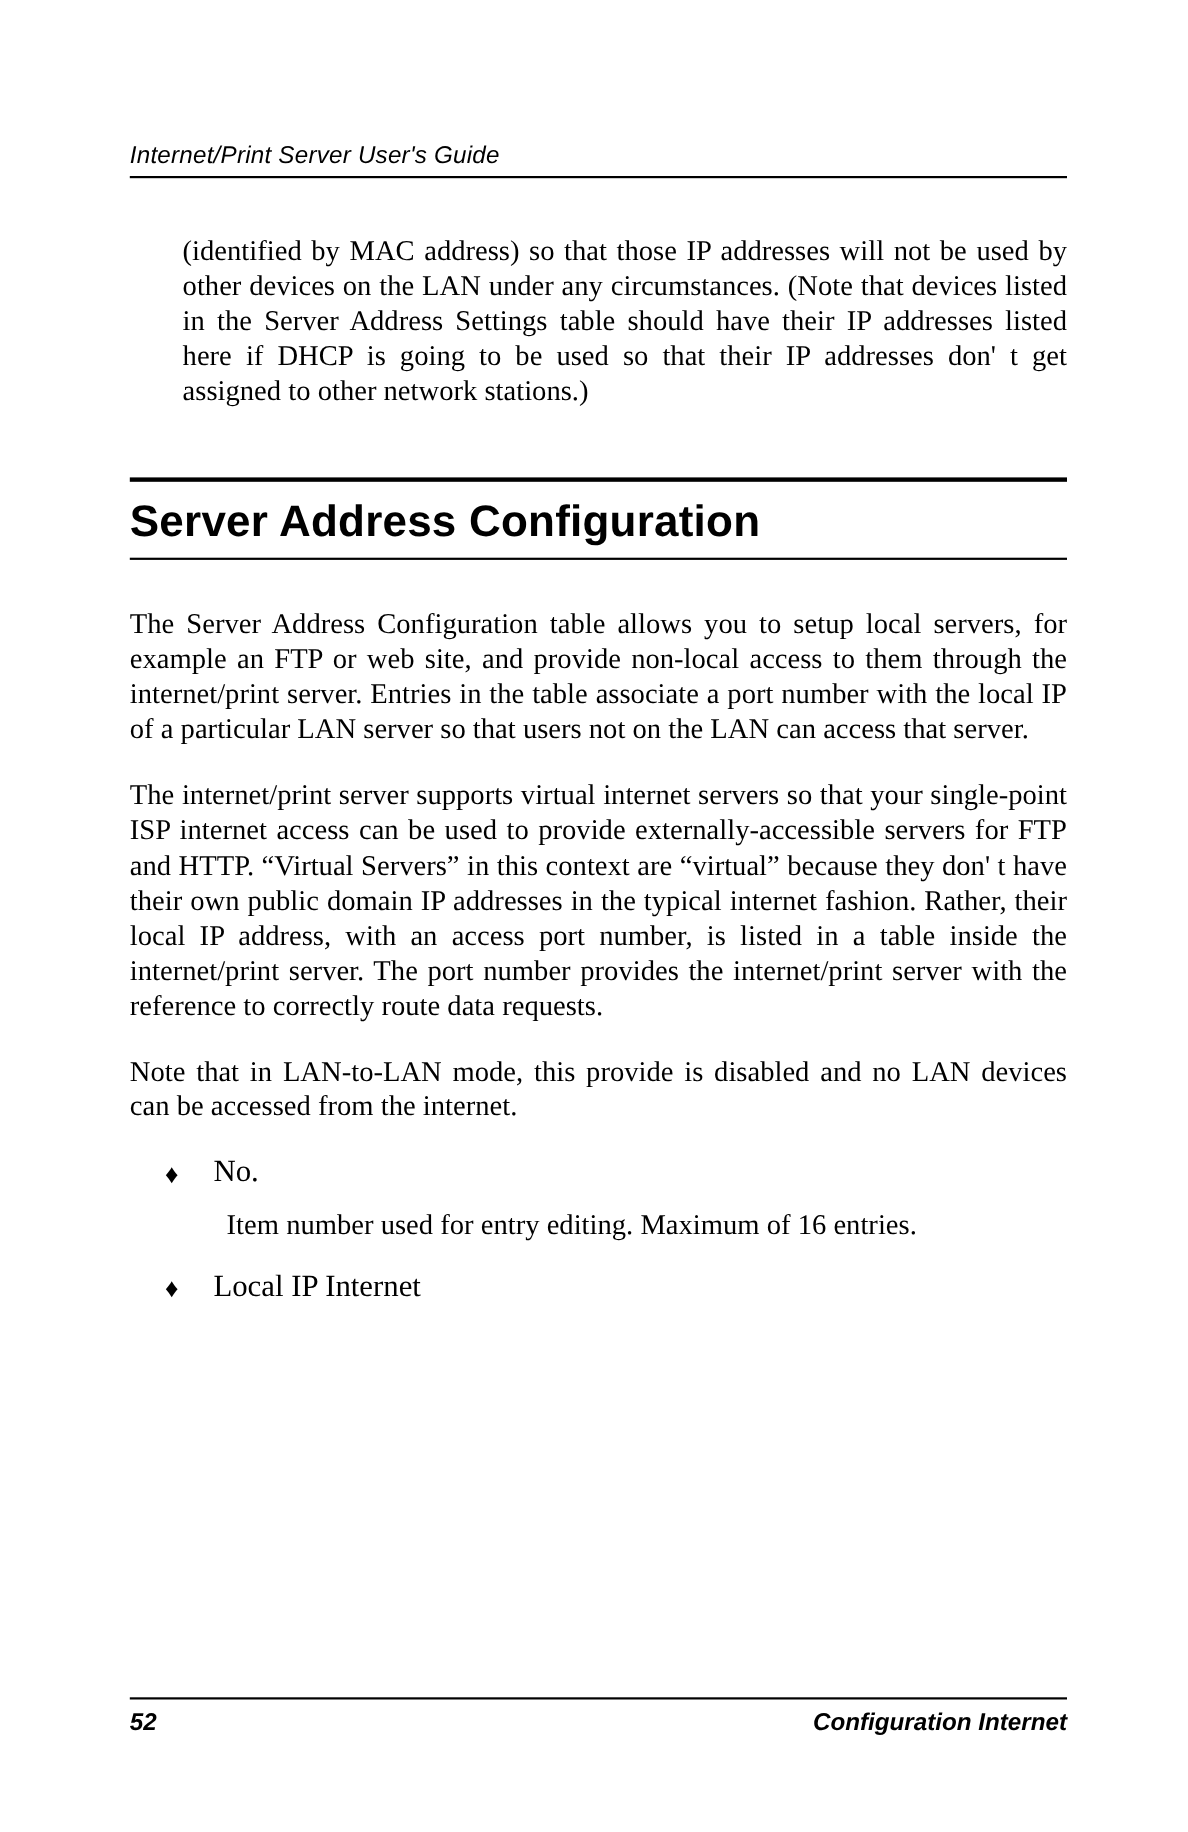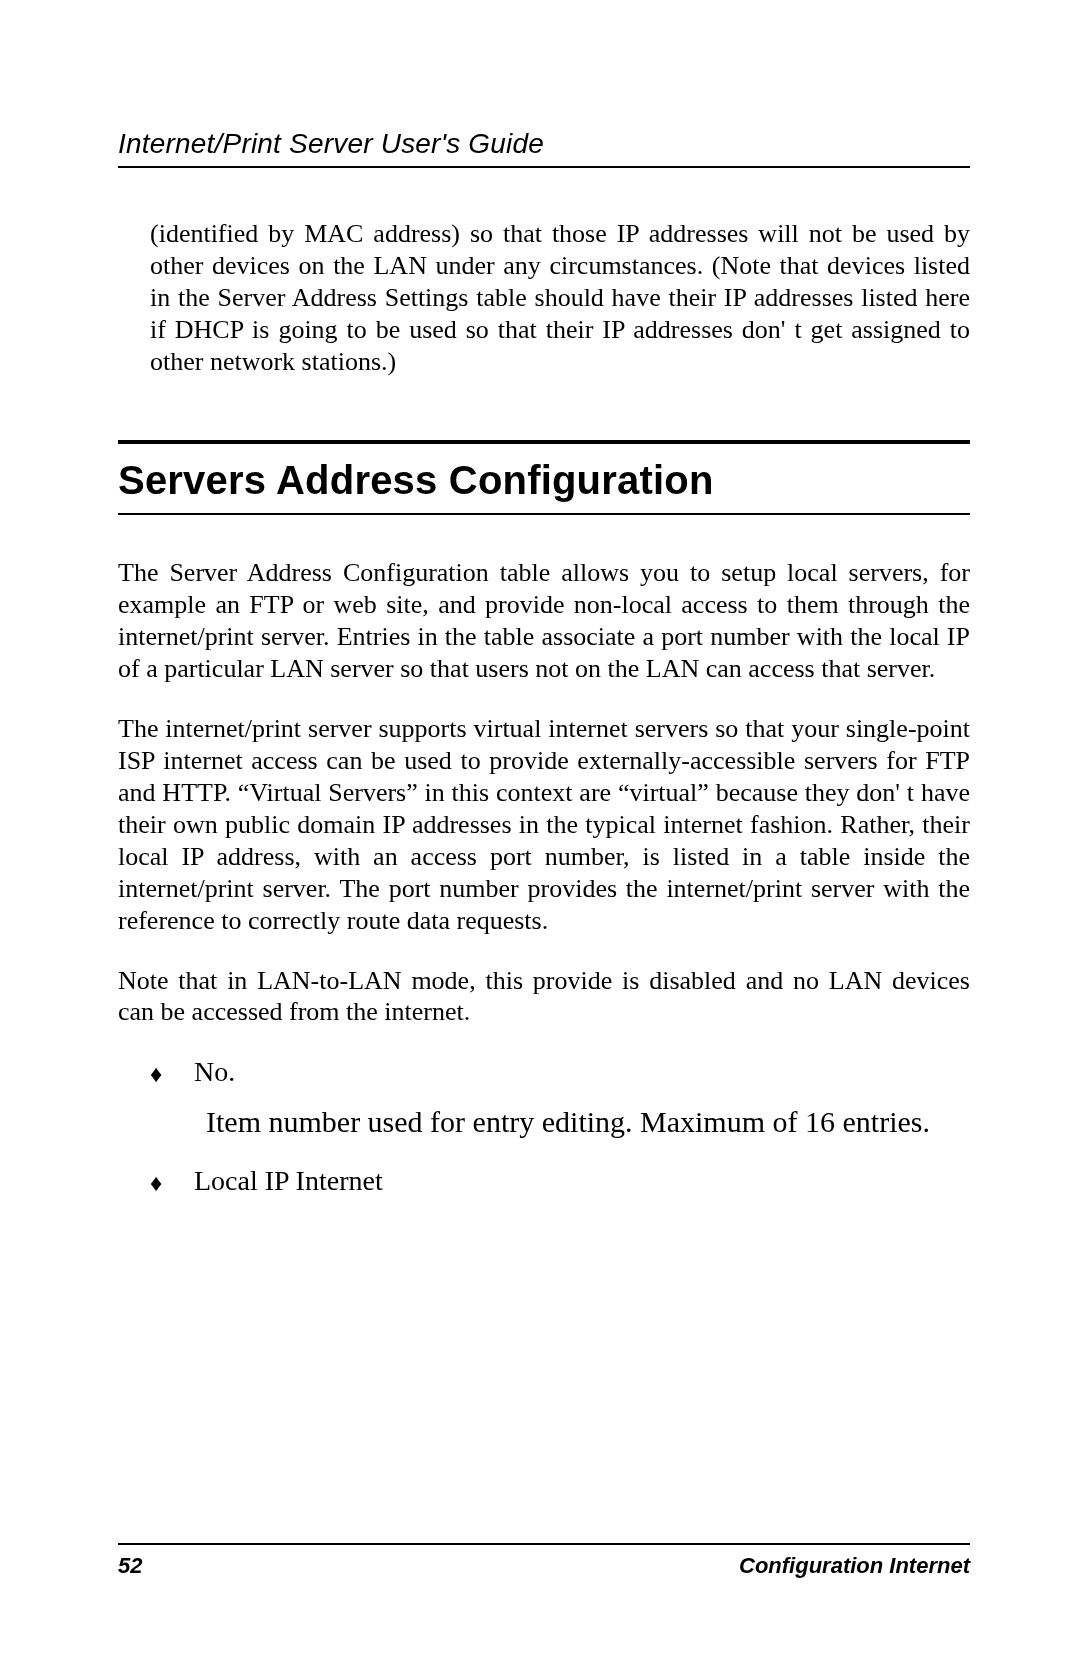--- a/index.html
+++ b/index.html
@@ -16,32 +16,32 @@
   }
   .page {
     position: absolute;
     left: 118px;
     right: 110px;
     top: 128px;
     bottom: 100px;
   }
   .running-head {
     font-style: italic;
-    font-size: 28px;
+    font-size: 22px;
     font-family: Arial, Helvetica, sans-serif;
     letter-spacing: 0.2px;
     margin-bottom: 6px;
   }
   .head-rule {
     border: none;
     border-top: 2px solid #000;
     margin: 0 0 50px 0;
   }
   .para-indent {
-    margin-left: 32px;
+    margin-left: 48px;
     margin-right: 0;
   }
   .body-serif {
     font-family: "Century Schoolbook", "Times New Roman", Georgia, serif;
     font-size: 26px;
     line-height: 1.23;
     text-align: justify;
     text-justify: inter-word;
   }
   .section-rule {
@@ -84,21 +84,21 @@
   }
   .bullet-label {
     font-family: "Century Schoolbook", "Times New Roman", Georgia, serif;
     font-weight: normal;
     font-size: 28px;
     display: block;
     margin-bottom: 16px;
   }
   .bullet-desc {
     font-family: "Century Schoolbook", "Times New Roman", Georgia, serif;
-    font-size: 30px;
+    font-size: 26px;
     line-height: 1.22;
     text-align: justify;
     margin-left: 12px;
   }
   .footer {
     position: absolute;
     left: 118px;
     right: 110px;
     bottom: 86px;
   }
@@ -121,21 +121,21 @@
 <body>
 
 <div class="page">
 
   <div class="running-head">Internet/Print Server User's Guide</div>
   <hr class="head-rule">
 
   <p class="body-serif para para-indent">(identified by MAC address) so that those IP addresses will not be used by other devices on the LAN under any circumstances. (Note that devices listed in the Server Address Settings table should have their IP addresses listed here if DHCP is going to be used so that their IP addresses don' t get assigned to other network stations.)</p>
 
   <hr class="section-rule">
-  <h1 class="section-title">Servers Address Configuration</h1>
+  <h1 class="section-title">Server Address Configuration</h1>
   <hr class="section-rule-thin">
 
   <p class="body-serif para">The Server Address Configuration table allows you to setup local servers, for example an FTP or web site, and provide non-local access to them through the internet/print server.  Entries in the table associate a port number with the local IP of a particular LAN server so that users not on the LAN can access that server.</p>
   <p class="body-serif para">The internet/print server supports virtual internet servers so that your single-point ISP internet access can be used to provide externally-accessible servers for FTP and HTTP.  “Virtual Servers” in this context are “virtual” because they don' t have their own public domain IP addresses in the typical internet fashion.  Rather, their local IP address, with an access port number, is listed in a table inside the internet/print server.  The port number provides the internet/print server with the reference to correctly route data requests.</p>
   <p class="body-serif para">Note that in LAN-to-LAN mode, this provide is disabled and no LAN devices can be accessed from the internet.</p>
 
   <ul class="bullet-list">
     <li class="bullet-item">
       <span class="diamond">♦</span>
       <span class="bullet-label">No.</span>

